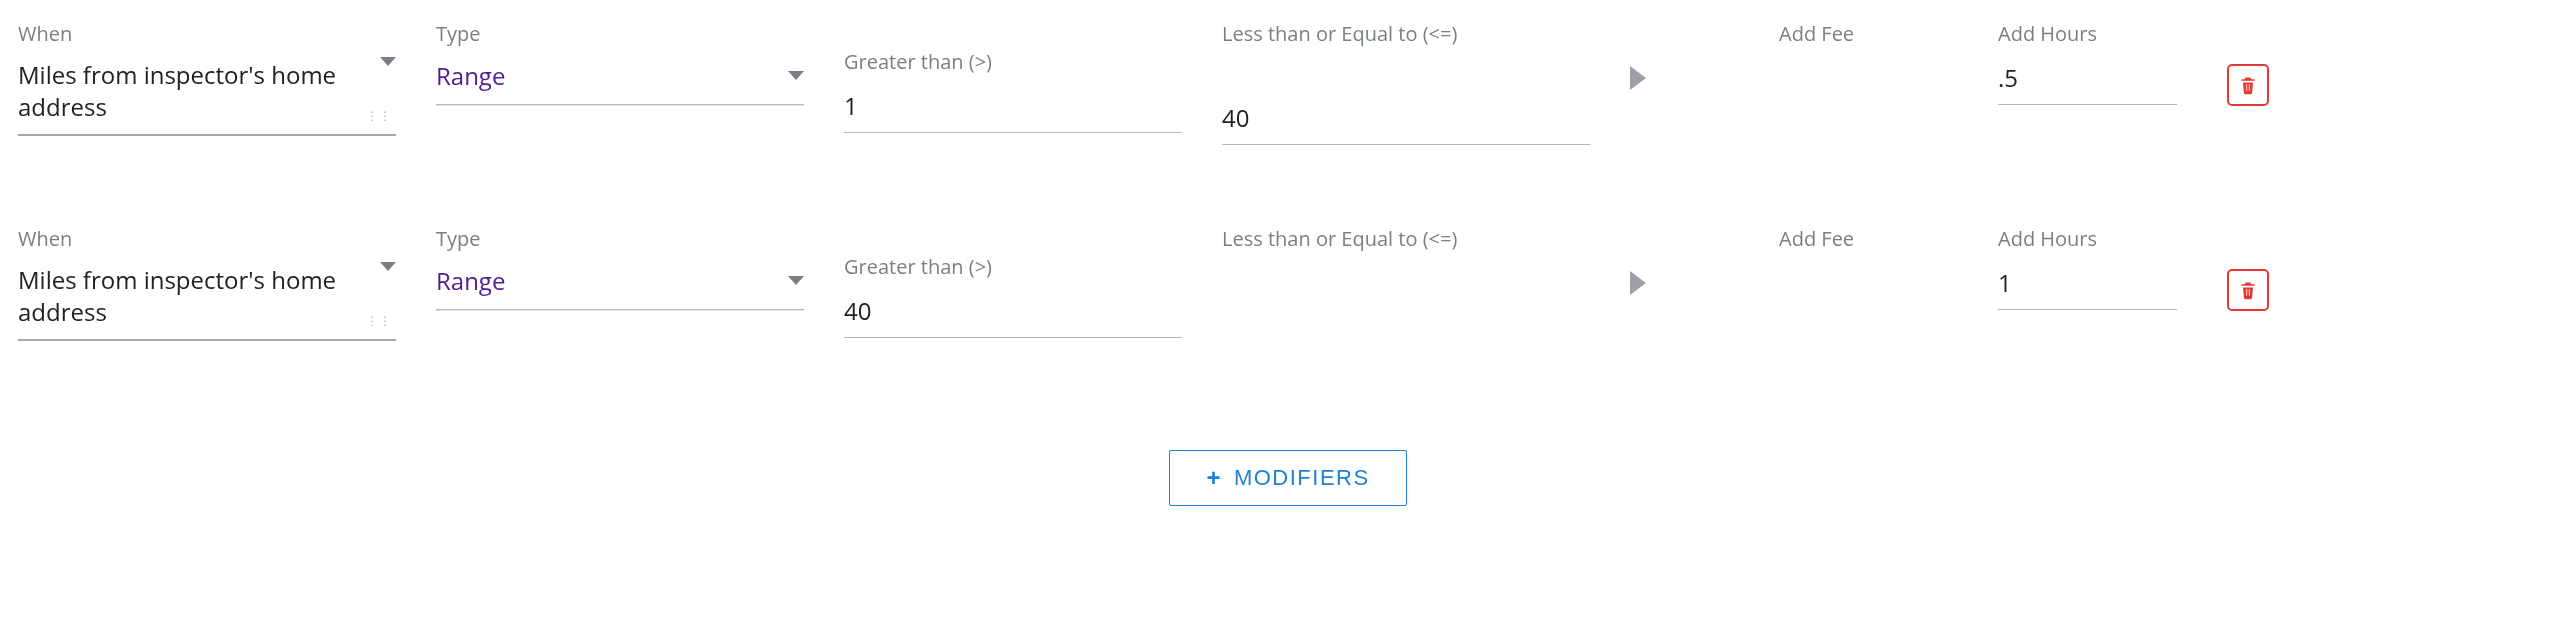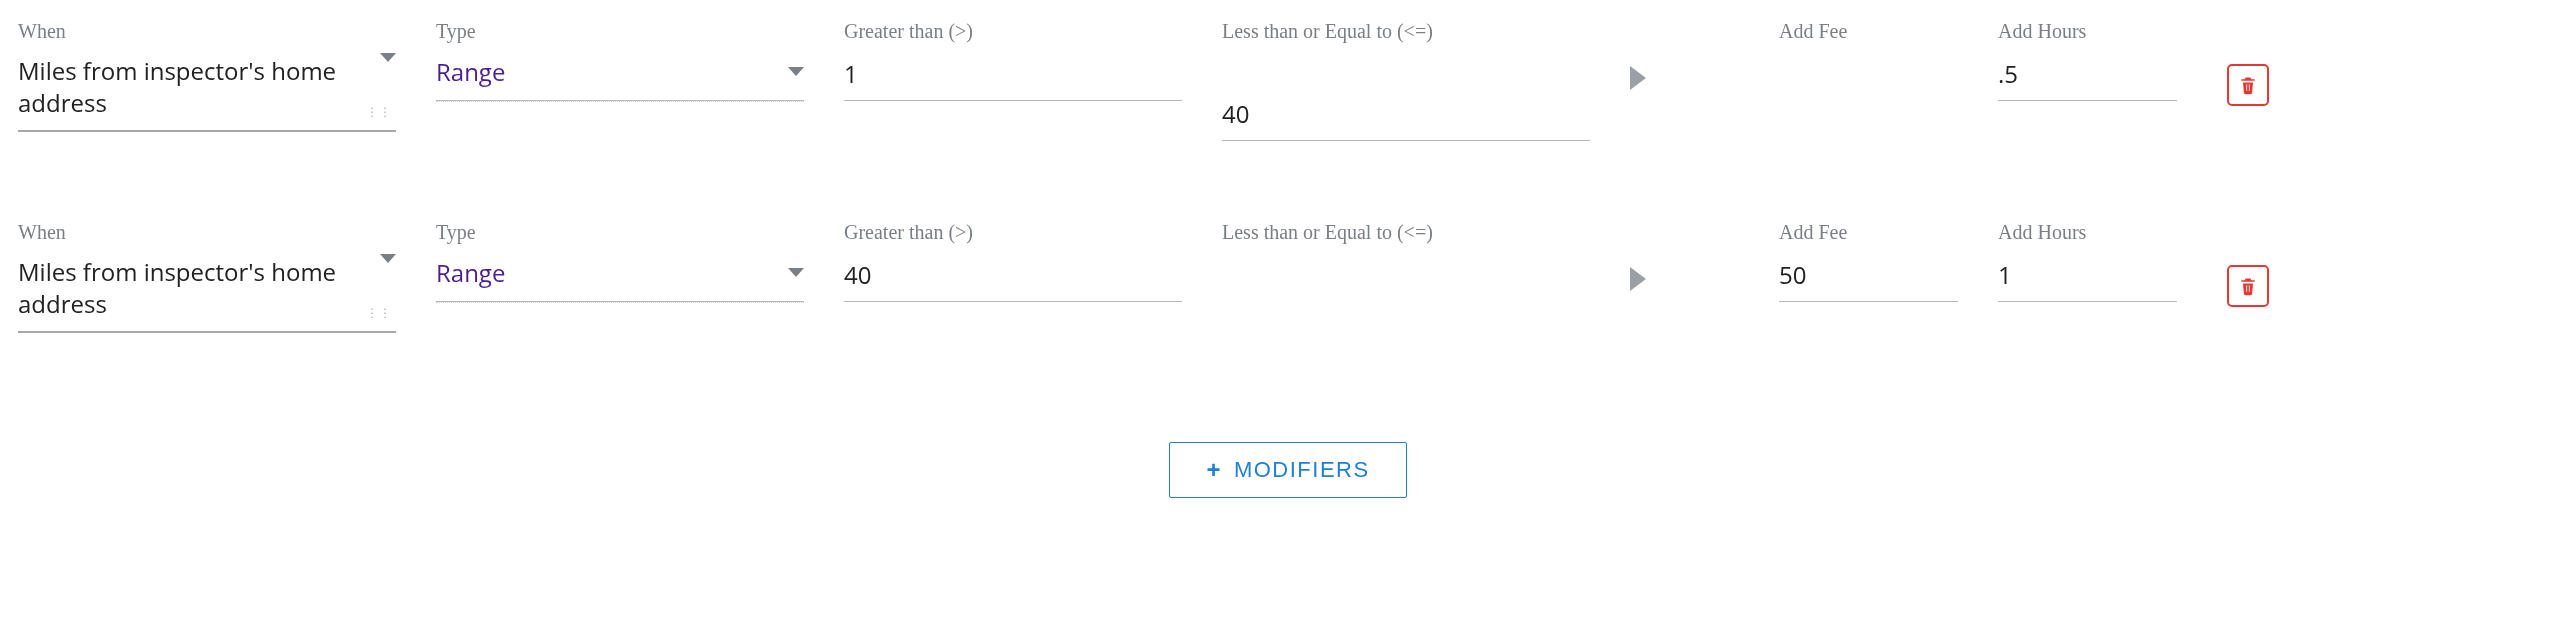--- a/index.html
+++ b/index.html
@@ -17,33 +17,32 @@
       align-items: flex-start;
     }
     .field {
       display: flex;
       flex-direction: column;
       margin-right: 40px;
       position: relative;
     }
     .field-when   { width: 378px; }
     .field-type   { width: 368px; }
-    .field-gt     { width: 338px; }
+    .field-gt     { width: 338px; margin-top: 28px; }
     .field-lt     { width: 368px; gap: 40px; }
     .spacer-arrow { width: 149px; display: flex; align-items: center; justify-content: flex-start; padding-top: 46px; }
     .field-fee    { width: 179px; }
     .field-hours  { width: 179px; }
     .field-delete { width: 56px; display: flex; align-items: flex-start; padding-top: 44px; margin-right:0; margin-left:10px;}
 
     .label {
       font-size: 20px;
       color: #7a7f85;
       margin-bottom: 10px;
       font-weight: 400;
-      font-family: Liberation Serif, serif;
     }
     .select-like, .input-like {
       display: flex;
       align-items: center;
       justify-content: space-between;
       font-size: 24px;
       color: #222;
       border: 0;
       border-bottom: 1px solid #b8b8b8;
       background: transparent;
@@ -220,21 +219,20 @@
     <div class="field field-lt">
       <div class="label">Less than or Equal to (&lt;=)</div>
     </div>
 
     <div class="spacer-arrow">
       <div class="chev-right"></div>
     </div>
 
     <div class="field field-fee">
       <div class="label">Add Fee</div>
-      <input class="input-like" value="50" style="">
     </div>
 
     <div class="field field-hours">
       <div class="label">Add Hours</div>
       <input class="input-like" value="1" style="">
     </div>
 
     <div class="field field-delete">
       <button class="delete-btn">
         <svg viewBox="0 0 24 24">

